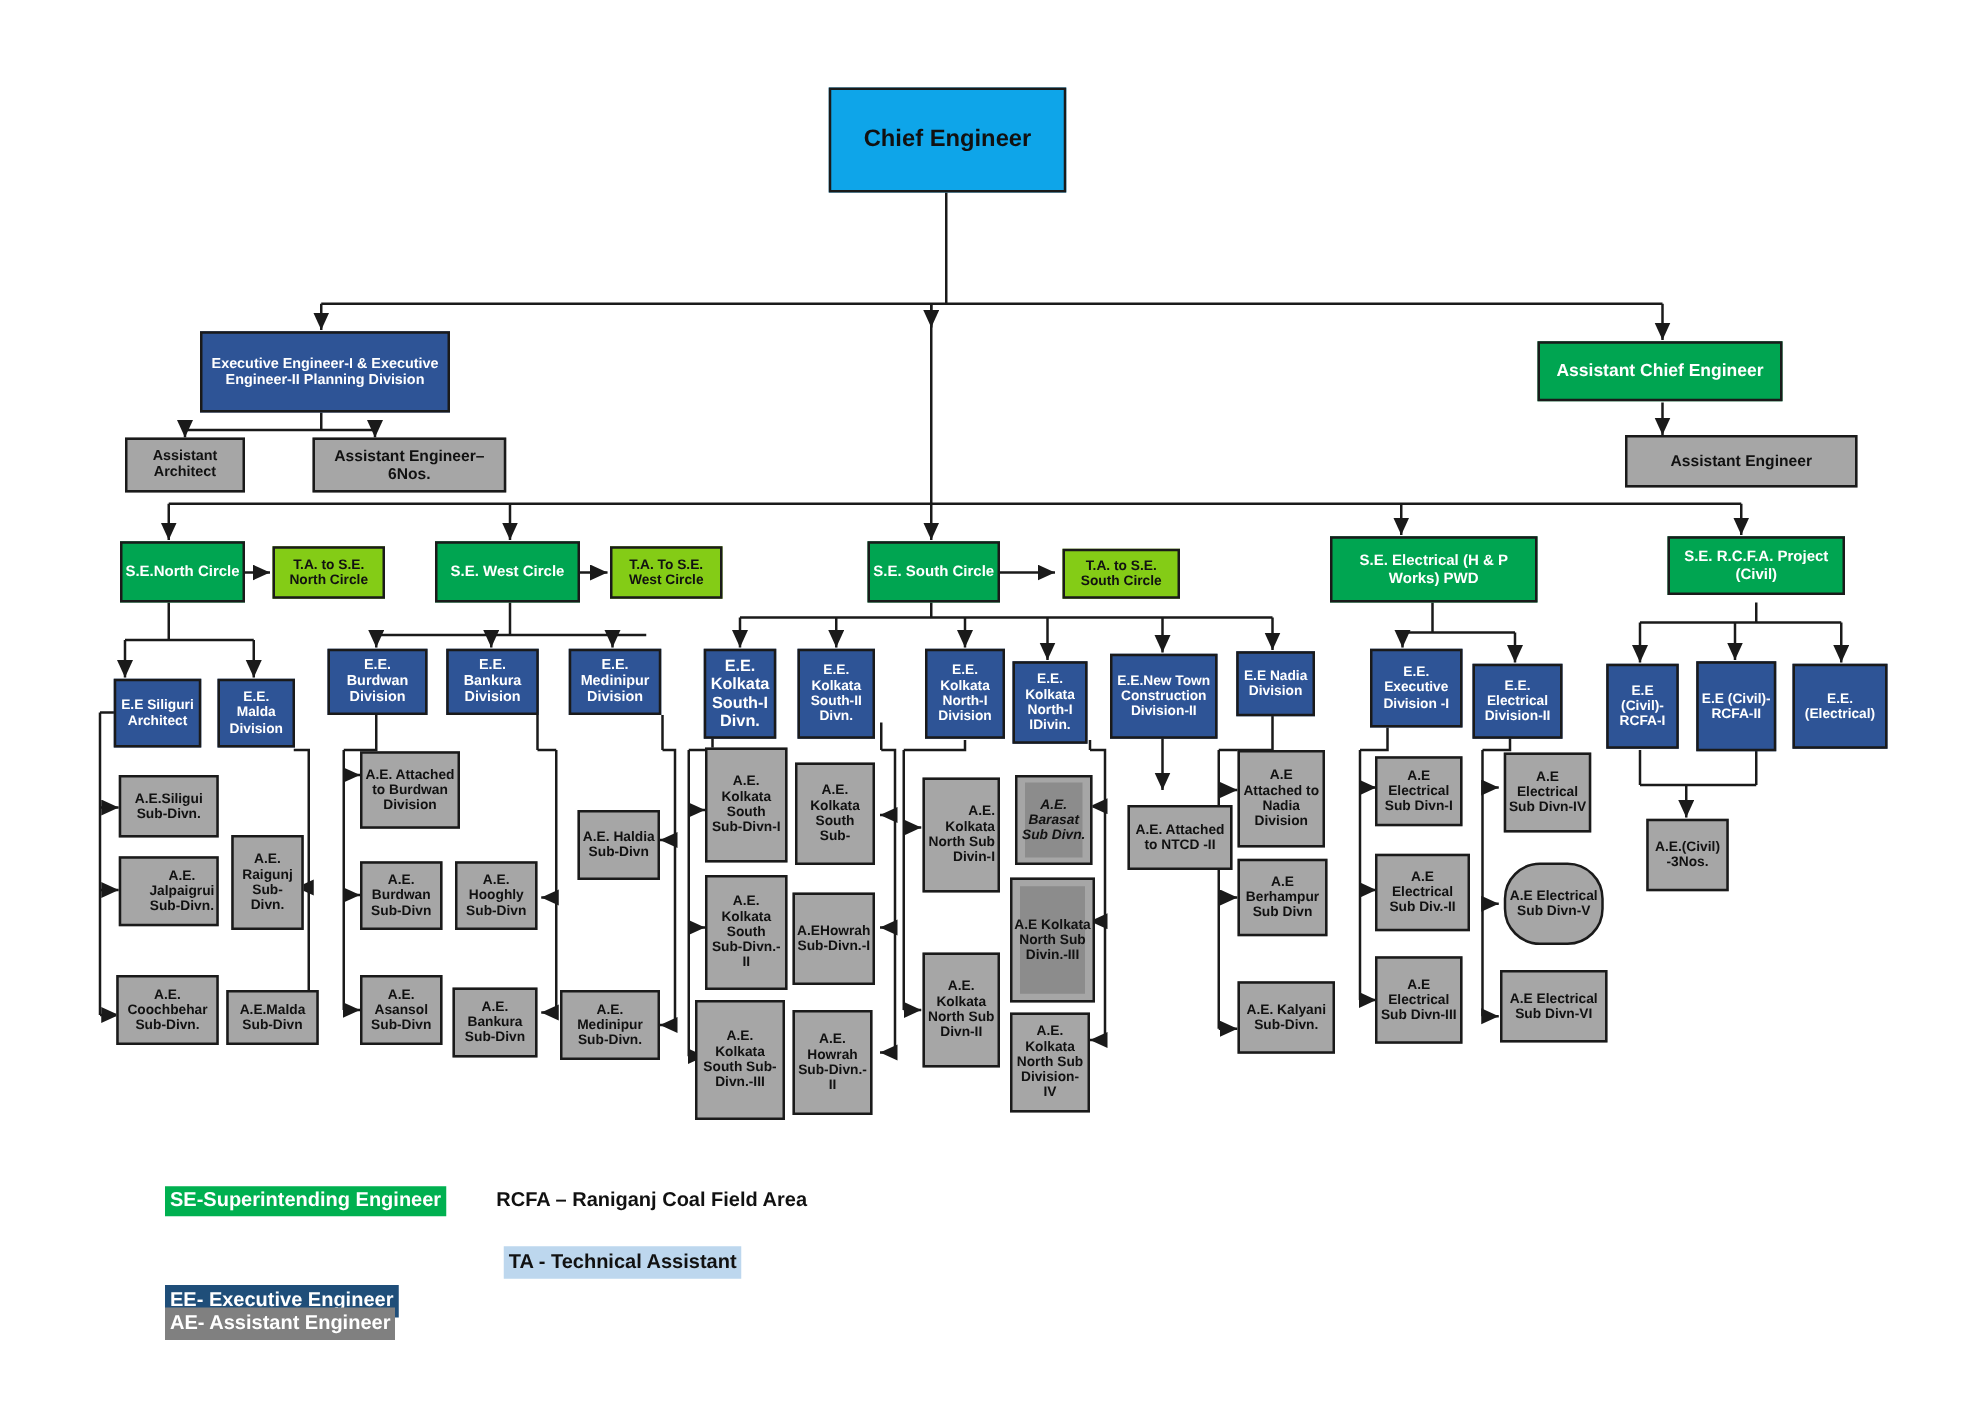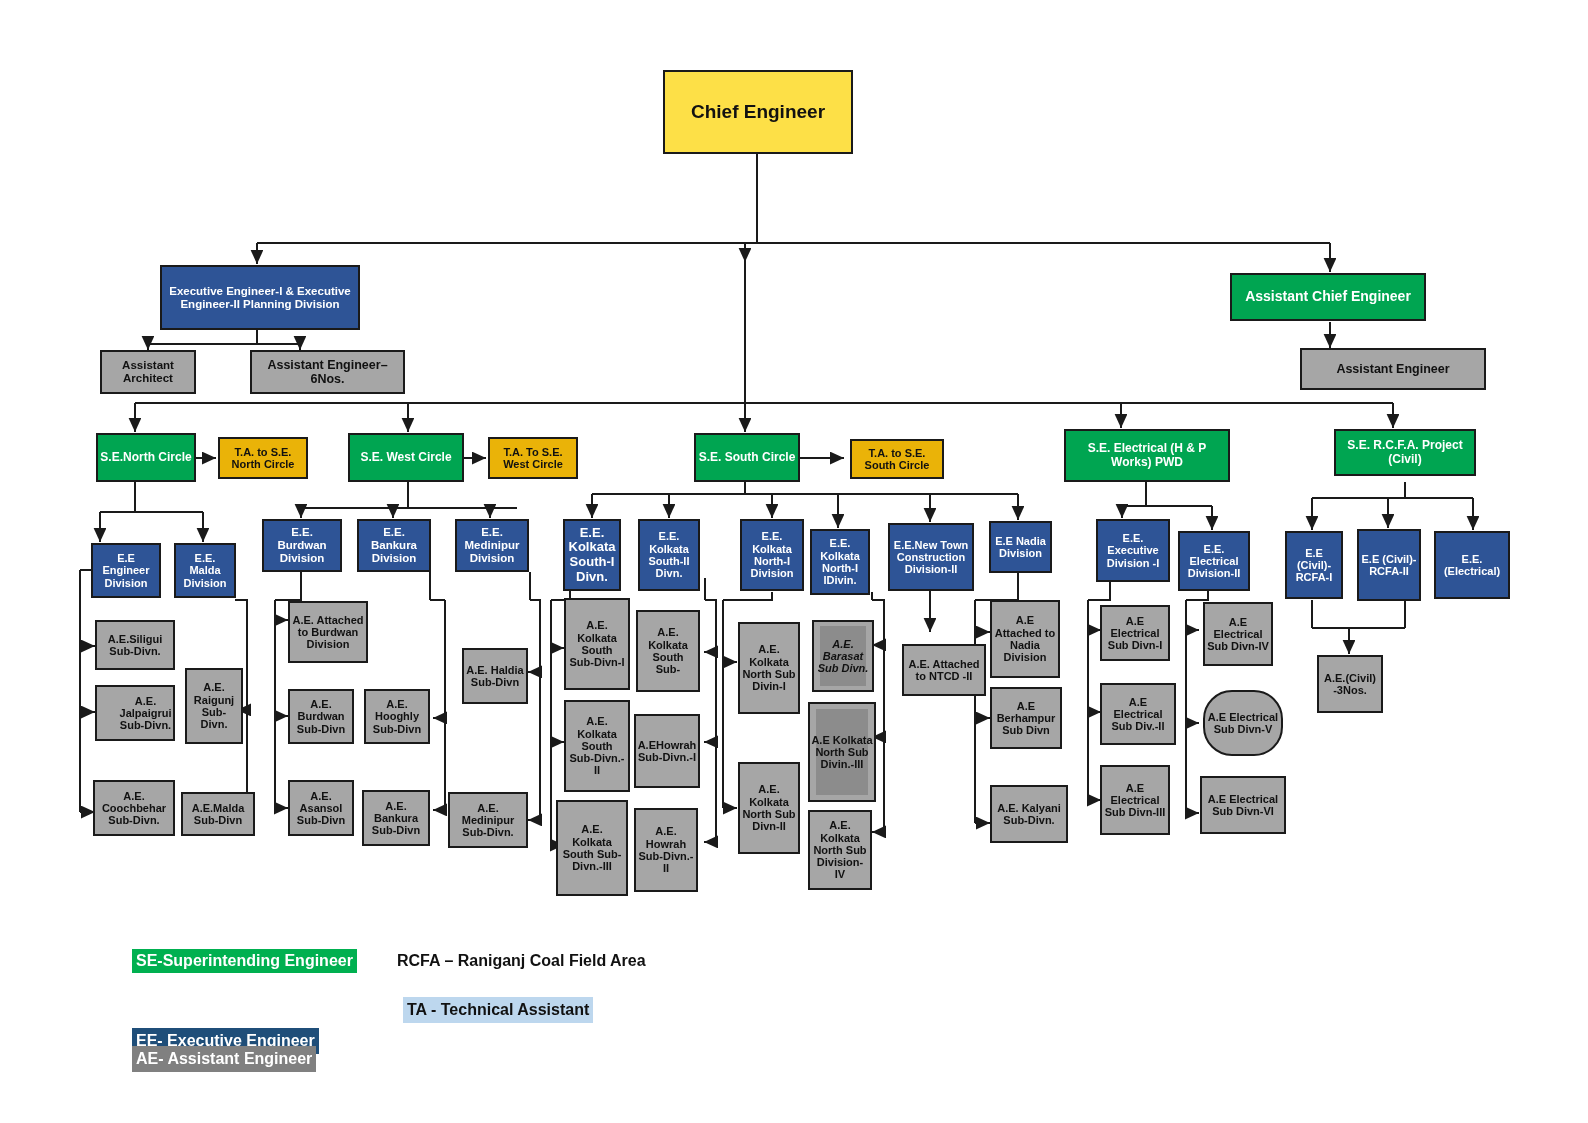--- a/index.html
+++ b/index.html
@@ -2,23 +2,23 @@
 <html><head>
 <meta charset="utf-8">
 <style>
   html,body{margin:0;padding:0;background:#ffffff;}
   body{font-family:"Liberation Sans",sans-serif;}
   #chart{position:relative;width:1588px;height:1123px;background:#fff;overflow:hidden;}
   .box{position:absolute;box-sizing:border-box;display:flex;align-items:center;justify-content:center;
        text-align:center;font-weight:bold;line-height:1.12;border:2px solid #1a1a1a;
        padding:1px 2px;overflow:hidden;}
   .green{background:#00a551;color:#ffffff;}
-  .lightgreen{background:#fde047;color:#111111;}
+  .lightgreen{background:#0ea5e9;color:#111111;}
   .blue{background:#2e5496;color:#ffffff;}
-  .lightblue{background:#eab308;color:#111111;}
+  .lightblue{background:#84cc16;color:#111111;}
   .grey{background:#a6a6a6;color:#111111;}
   .inner-shade{position:absolute;box-sizing:border-box;background:#8c8c8c;}
   svg.links{position:absolute;left:0;top:0;width:1588px;height:1123px;pointer-events:none;}
   .legend-sw{position:absolute;display:flex;align-items:center;font-weight:bold;
        box-sizing:border-box;padding:2px 4px;white-space:nowrap;}
   .lg-green{background:#00b050;color:#ffffff;}
   .lg-blue{background:#1f4e79;color:#ffffff;}
   .lg-grey{background:#808080;color:#ffffff;}
   .lg-lightblue{background:#bdd7ee;color:#111111;}
   .lg-plain{background:transparent;color:#111111;}
@@ -188,21 +188,21 @@
   <div class="box green" style="left:348px;top:433px;width:116px;height:49px;font-size:12px;">S.E. West Circle</div>
   <div class="box lightblue" style="left:488px;top:437px;width:90px;height:42px;font-size:11px;">T.A. To S.E. West Circle</div>
 
   <div class="box green" style="left:694px;top:433px;width:106px;height:49px;font-size:12px;">S.E. South Circle</div>
   <div class="box lightblue" style="left:850px;top:439px;width:94px;height:40px;font-size:11px;">T.A. to S.E. South Circle</div>
 
   <div class="box green" style="left:1064px;top:429px;width:166px;height:53px;font-size:12px;">S.E. Electrical (H &amp; P Works) PWD</div>
 
   <div class="box green" style="left:1334px;top:429px;width:142px;height:47px;font-size:12px;">S.E. R.C.F.A. Project (Civil)</div>
 
-  <div class="box blue" style="left:91px;top:543px;width:70px;height:55px;font-size:11px;">E.E Engineer Division</div>
+  <div class="box blue" style="left:91px;top:543px;width:70px;height:55px;font-size:11px;">E.E Siliguri Architect</div>
   <div class="box blue" style="left:174px;top:543px;width:62px;height:55px;font-size:11px;">E.E. Malda Division</div>
 
   <div class="box blue" style="left:262px;top:519px;width:80px;height:53px;font-size:11.5px;">E.E. Burdwan Division</div>
   <div class="box blue" style="left:357px;top:519px;width:74px;height:53px;font-size:11.5px;">E.E. Bankura Division</div>
   <div class="box blue" style="left:455px;top:519px;width:74px;height:53px;font-size:11.5px;">E.E. Medinipur Division</div>
 
   <div class="box blue" style="left:563px;top:519px;width:58px;height:72px;font-size:13px;">E.E. Kolkata South-I Divn.</div>
   <div class="box blue" style="left:638px;top:519px;width:62px;height:72px;font-size:11px;">E.E. Kolkata South-II Divn.</div>
 
   <div class="box blue" style="left:740px;top:519px;width:64px;height:72px;font-size:11px;">E.E. Kolkata North-I Division</div>
@@ -233,21 +233,21 @@
   <div class="box grey" style="left:448px;top:792px;width:80px;height:56px;font-size:11px;">A.E. Medinipur Sub-Divn.</div>
 
   <div class="box grey" style="left:564px;top:598px;width:66px;height:92px;font-size:11px;">A.E. Kolkata South Sub-Divn-I</div>
   <div class="box grey" style="left:564px;top:700px;width:66px;height:92px;font-size:11px;">A.E. Kolkata South Sub-Divn.-II</div>
   <div class="box grey" style="left:556px;top:800px;width:72px;height:96px;font-size:11px;">A.E. Kolkata South Sub-Divn.-III</div>
 
   <div class="box grey" style="left:636px;top:610px;width:64px;height:82px;font-size:11px;">A.E. Kolkata South Sub-</div>
   <div class="box grey" style="left:634px;top:714px;width:66px;height:74px;font-size:11px;">A.EHowrah Sub-Divn.-I</div>
   <div class="box grey" style="left:634px;top:808px;width:64px;height:84px;font-size:11px;">A.E. Howrah Sub-Divn.-II</div>
 
-  <div class="box grey" style="left:738px;top:622px;width:62px;height:92px;font-size:11px;">A.E. Kolkata North Sub Divin-I</div>
+  <div class="box grey" style="left:738px;top:622px;width:62px;height:92px;font-size:11px;text-align:right;">A.E. Kolkata North Sub Divin-I</div>
   <div class="box grey" style="left:738px;top:762px;width:62px;height:92px;font-size:11px;">A.E. Kolkata North Sub Divn-II</div>
 
   <div class="box grey" style="left:812px;top:620px;width:62px;height:72px;font-size:11px;padding:0;">
     <span class="inner-shade" style="left:6px;top:4px;right:6px;bottom:4px;"></span>
     <span style="position:relative;z-index:2;font-style:italic;">A.E. Barasat Sub Divn.</span>
   </div>
 
   <div class="box grey" style="left:808px;top:702px;width:68px;height:100px;font-size:11px;padding:0;">
     <span class="inner-shade" style="left:6px;top:5px;right:6px;bottom:5px;"></span>
     <span style="position:relative;z-index:2;">A.E Kolkata North Sub Divin.-III</span>

